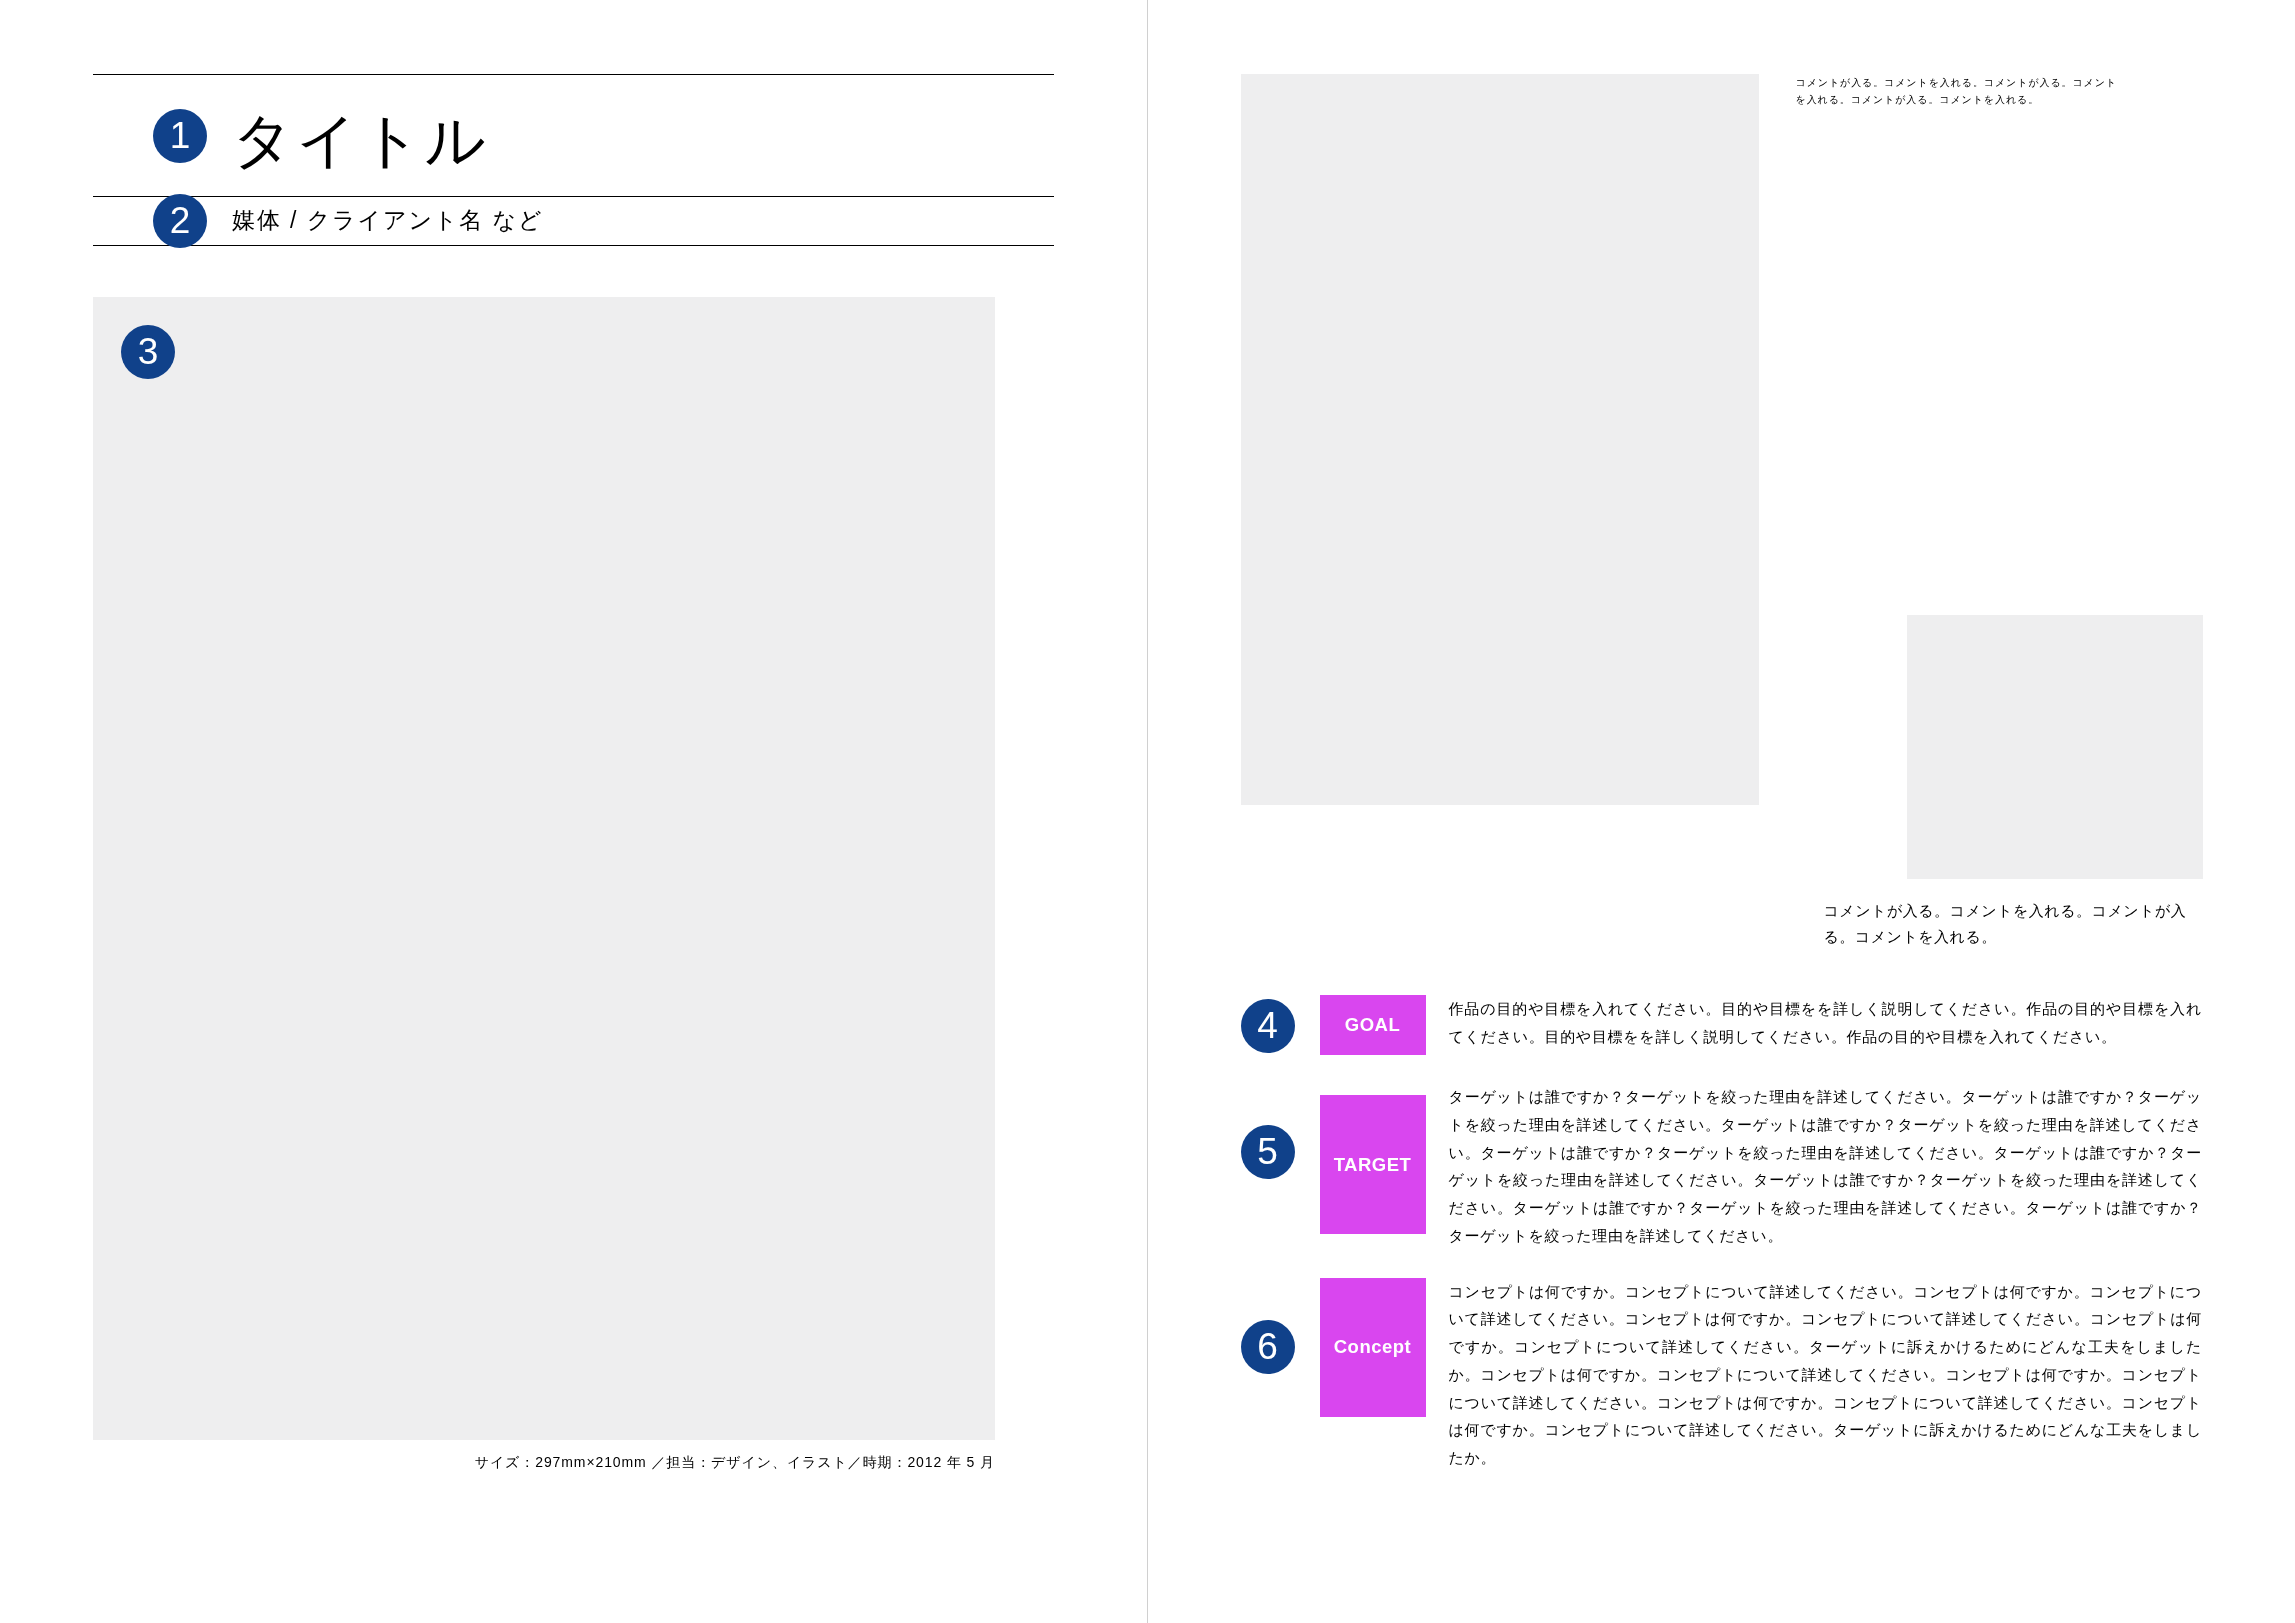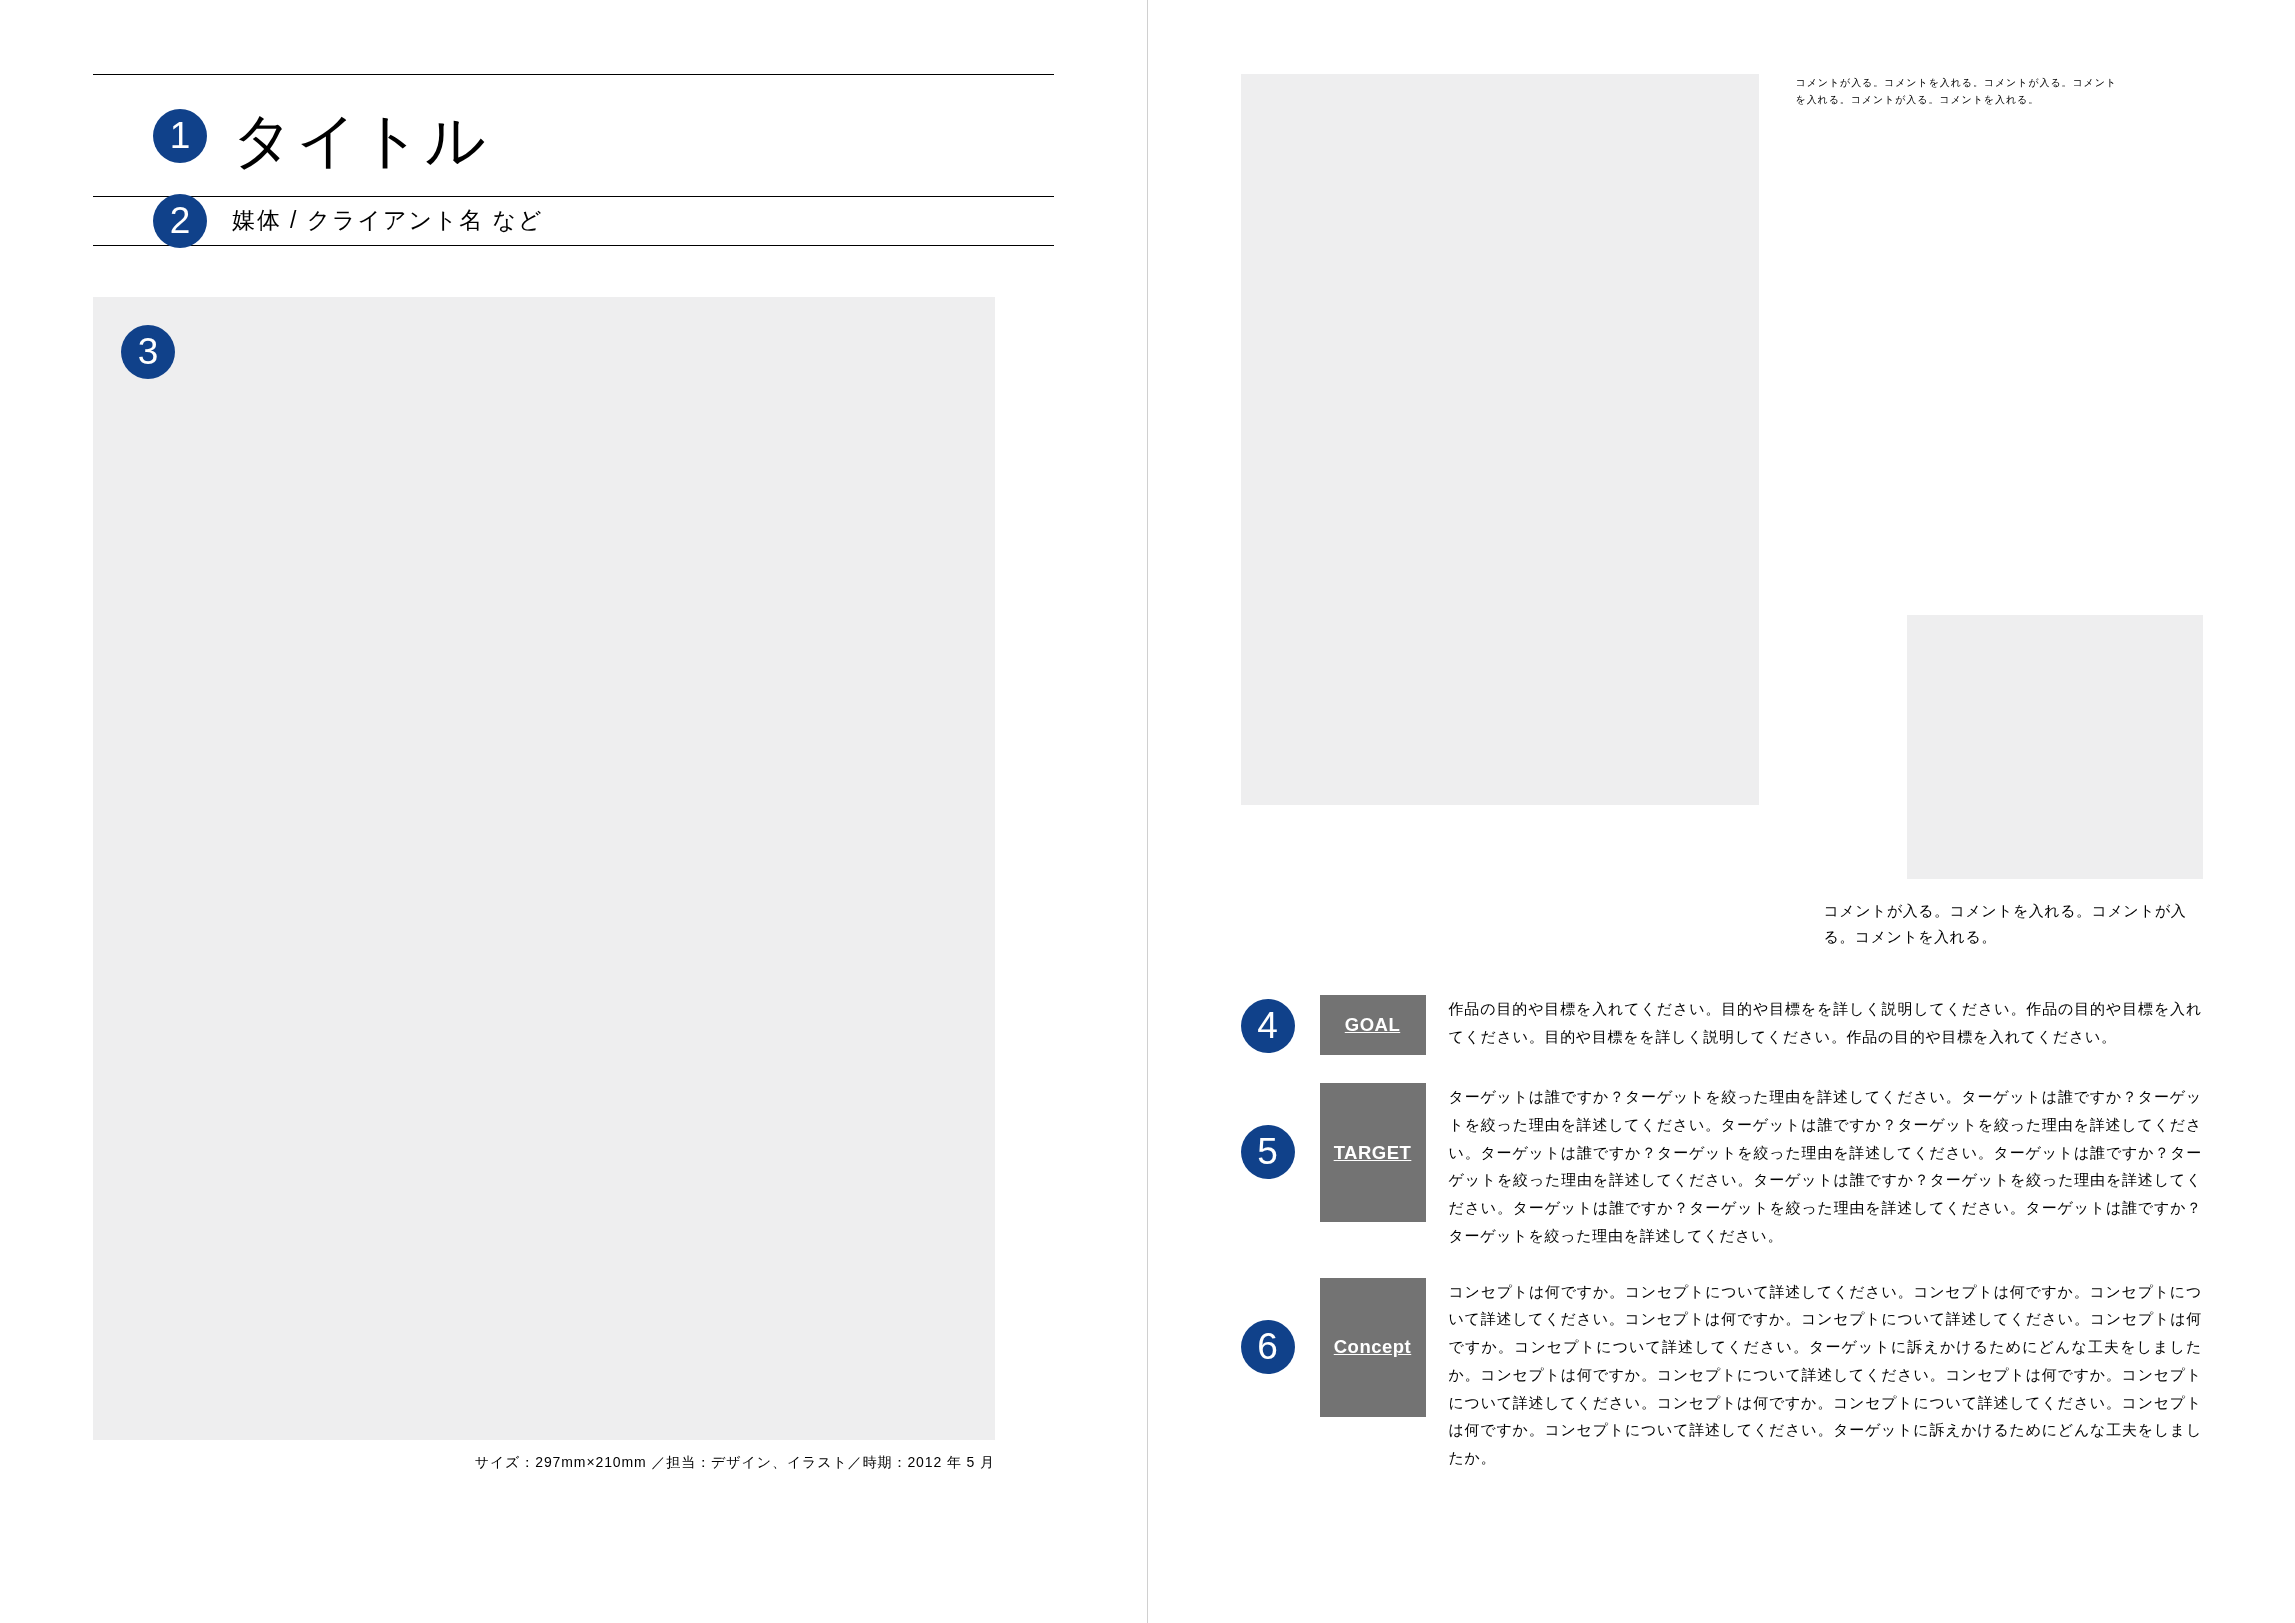--- a/index.html
+++ b/index.html
@@ -108,39 +108,38 @@
   .sec {
     display: flex;
     align-items: flex-start;
     gap: 23px;
     margin-bottom: 28px;
     position: relative;
     padding-left: 79px;
   }
   .sec-label {
     flex: 0 0 106px;
-    background: #737373;
+    background: #d946ef;
     color: #fff;
     font-size: 18.5px;
     font-weight: 600;
     display: flex;
     align-items: center;
     justify-content: center;
     letter-spacing: 0.5px;
-    text-decoration: underline;
   }
   .sec-body {
     flex: 1;
     font-size: 15px;
     line-height: 1.85;
     letter-spacing: 0.7px;
     text-align: justify;
   }
   .sec-goal .sec-label { height: 60px; }
-  .sec-target .sec-label { height: 139px; }
+  .sec-target .sec-label { height: 139px; margin-top: 12px; }
   .sec-concept .sec-label { height: 139px; }
 
 </style>
 </head>
 <body>
 
 <div class="page page-left">
 
   <div class="hdr-line"></div>
 

